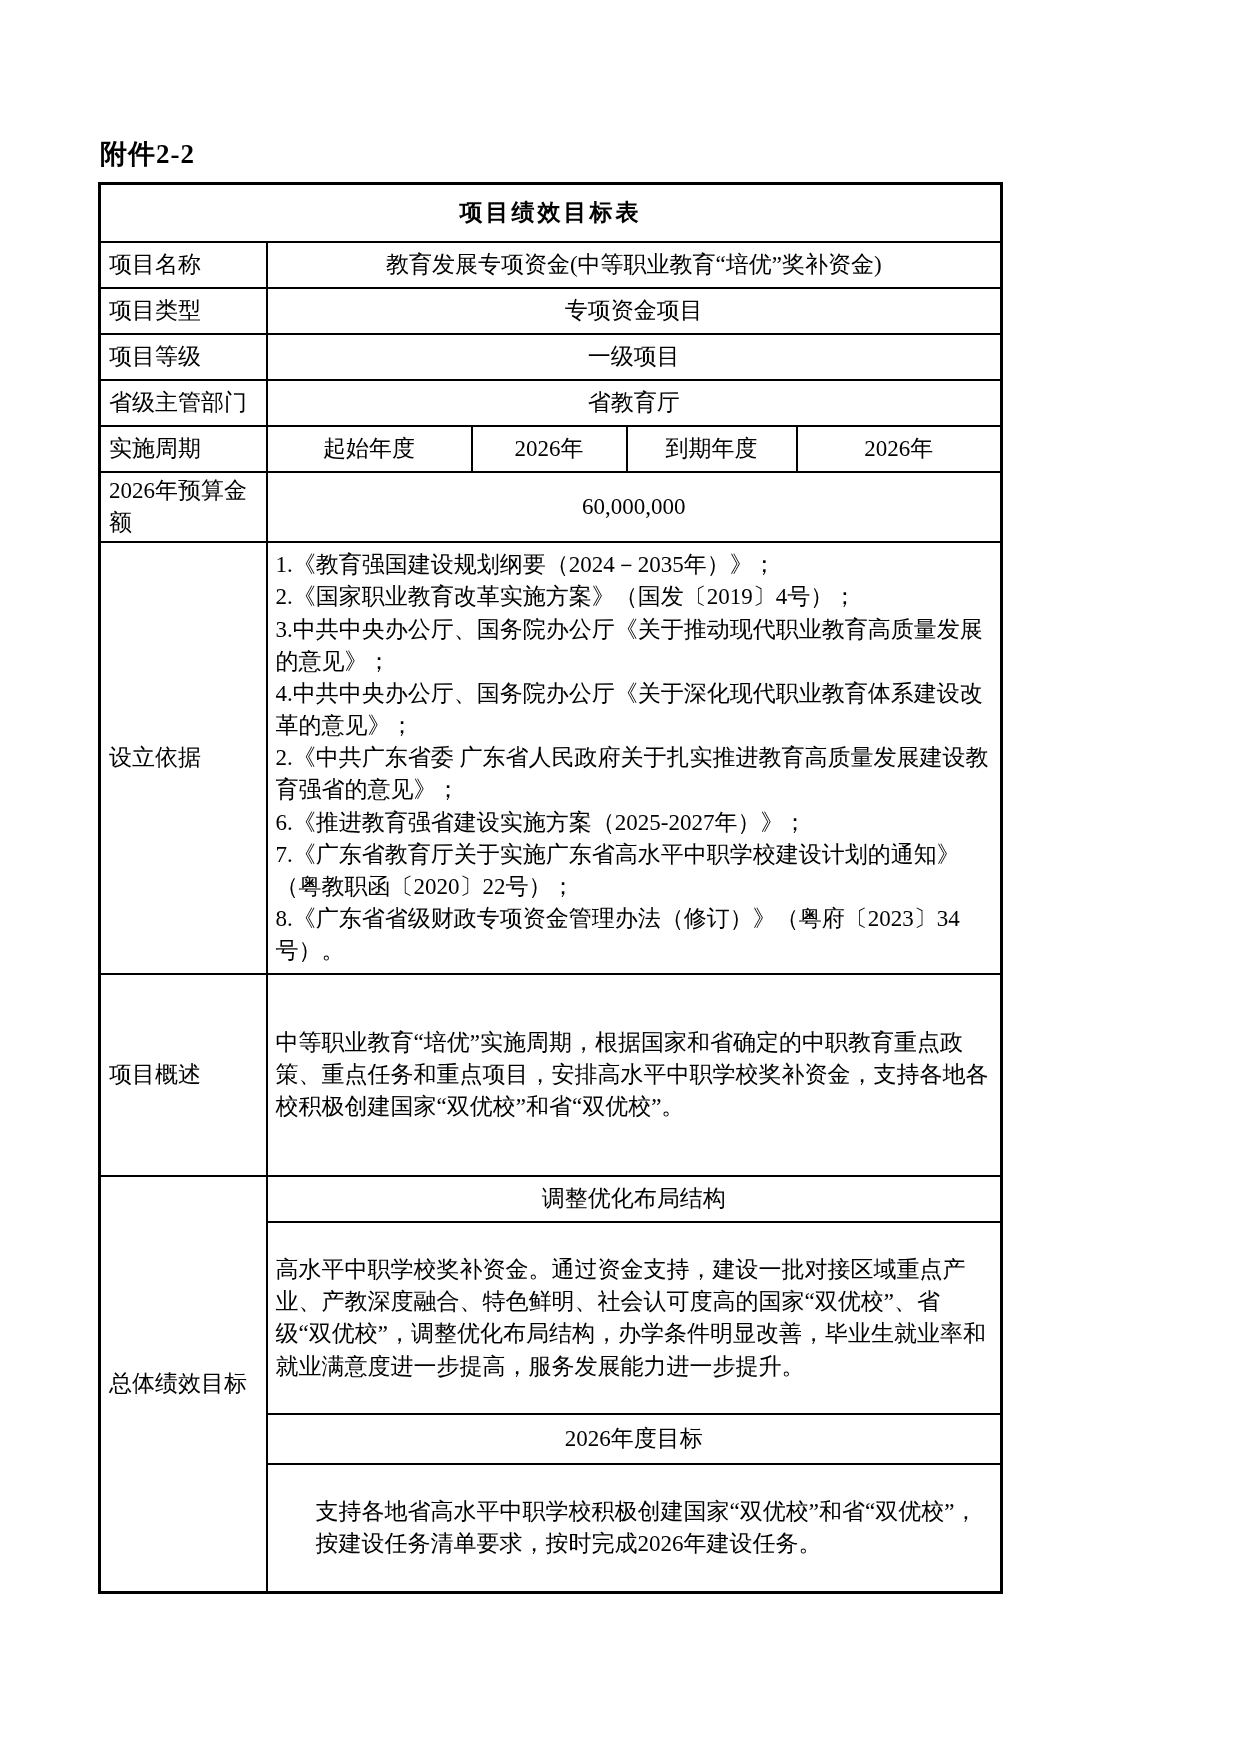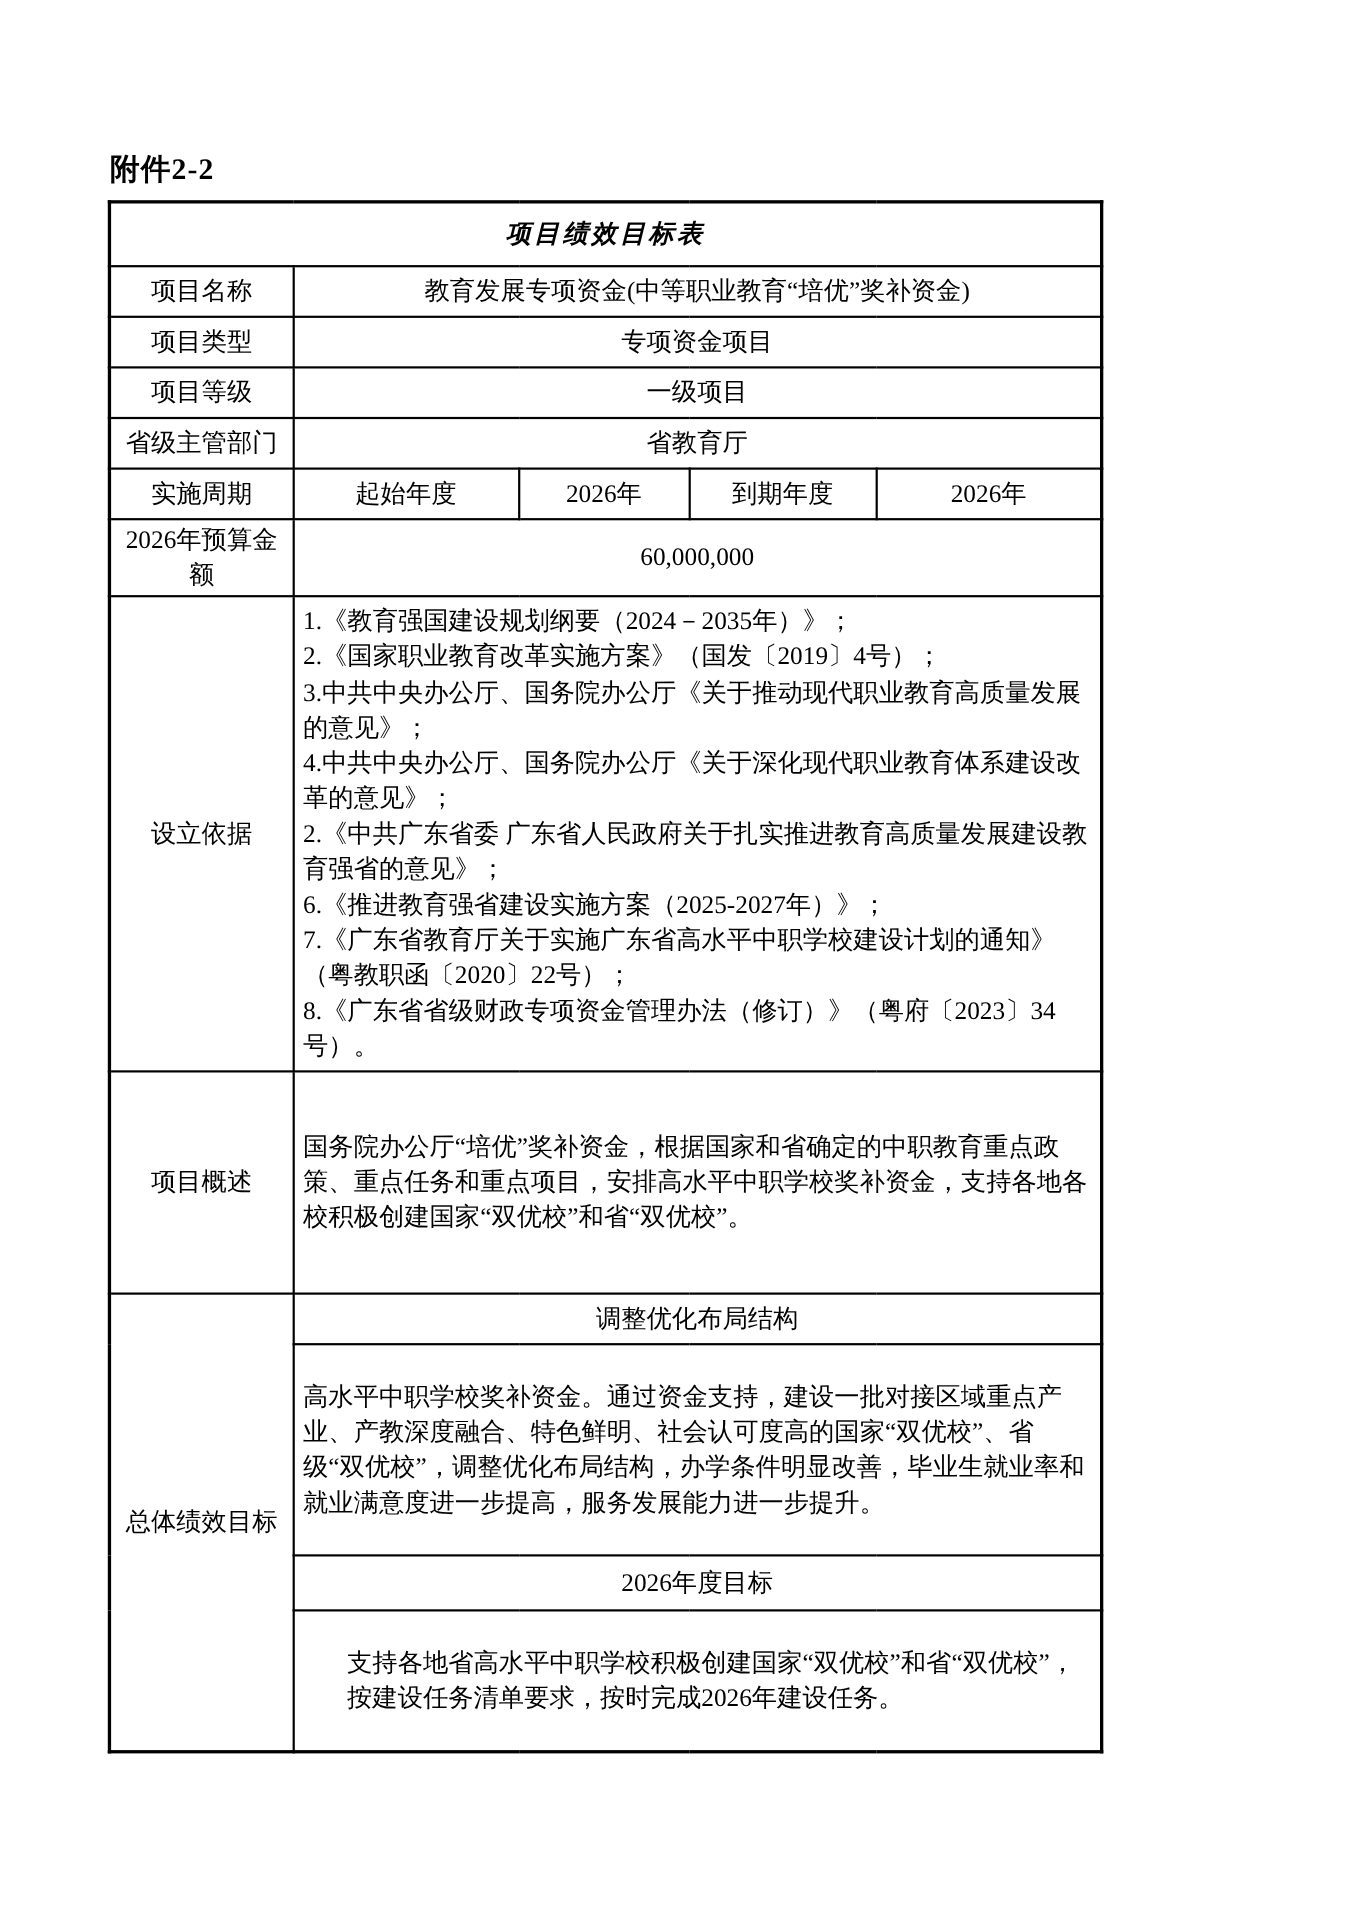--- a/index.html
+++ b/index.html
@@ -41,24 +41,23 @@
     vertical-align: middle;
     word-break: break-all;
     overflow: hidden;
   }
   td.title-cell {
     text-align: center;
     font-size: 34px;
     font-weight: bold;
     letter-spacing: 3px;
     height: 52px;
-    font-style: italic;
   }
   td.label-cell {
-    text-align: center;
+    text-align: left;
     padding: 2px 2px;
   }
   td.value-cell {
     text-align: center;
     border-radius: 17px;
   }
   td.header-cell {
     text-align: center;
   }
   td.text-cell {
@@ -138,21 +137,21 @@
         <div class="basis-line">4.中共中央办公厅、国务院办公厅《关于深化现代职业教育体系建设改革的意见》；</div>
         <div class="basis-line">2.《中共广东省委 广东省人民政府关于扎实推进教育高质量发展建设教育强省的意见》；</div>
         <div class="basis-line">6.《推进教育强省建设实施方案（2025-2027年）》；</div>
         <div class="basis-line">7.《广东省教育厅关于实施广东省高水平中职学校建设计划的通知》（粤教职函〔2020〕22号）；</div>
         <div class="basis-line">8.《广东省省级财政专项资金管理办法（修订）》（粤府〔2023〕34号）。</div>
       </td>
     </tr>
 
     <tr class="r-over">
       <td class="label-cell">项目概述</td>
-      <td class="text-cell" colspan="4">国务院办公厅“培优”奖补资金，根据国家和省确定的中职教育重点政策、重点任务和重点项目，安排高水平中职学校奖补资金，支持各地各校积极创建国家“双优校”和省“双优校”。</td>
+      <td class="text-cell" colspan="4">中等职业教育“培优”实施周期，根据国家和省确定的中职教育重点政策、重点任务和重点项目，安排高水平中职学校奖补资金，支持各地各校积极创建国家“双优校”和省“双优校”。</td>
     </tr>
 
     <tr class="r-subhead">
       <td class="label-cell" rowspan="4">总体绩效目标</td>
       <td class="header-cell" colspan="4">调整优化布局结构</td>
     </tr>
 
     <tr class="r-goal1">
       <td class="text-cell" colspan="4">高水平中职学校奖补资金。通过资金支持，建设一批对接区域重点产业、产教深度融合、特色鲜明、社会认可度高的国家“双优校”、省级“双优校”，调整优化布局结构，办学条件明显改善，毕业生就业率和就业满意度进一步提高，服务发展能力进一步提升。</td>
     </tr>

